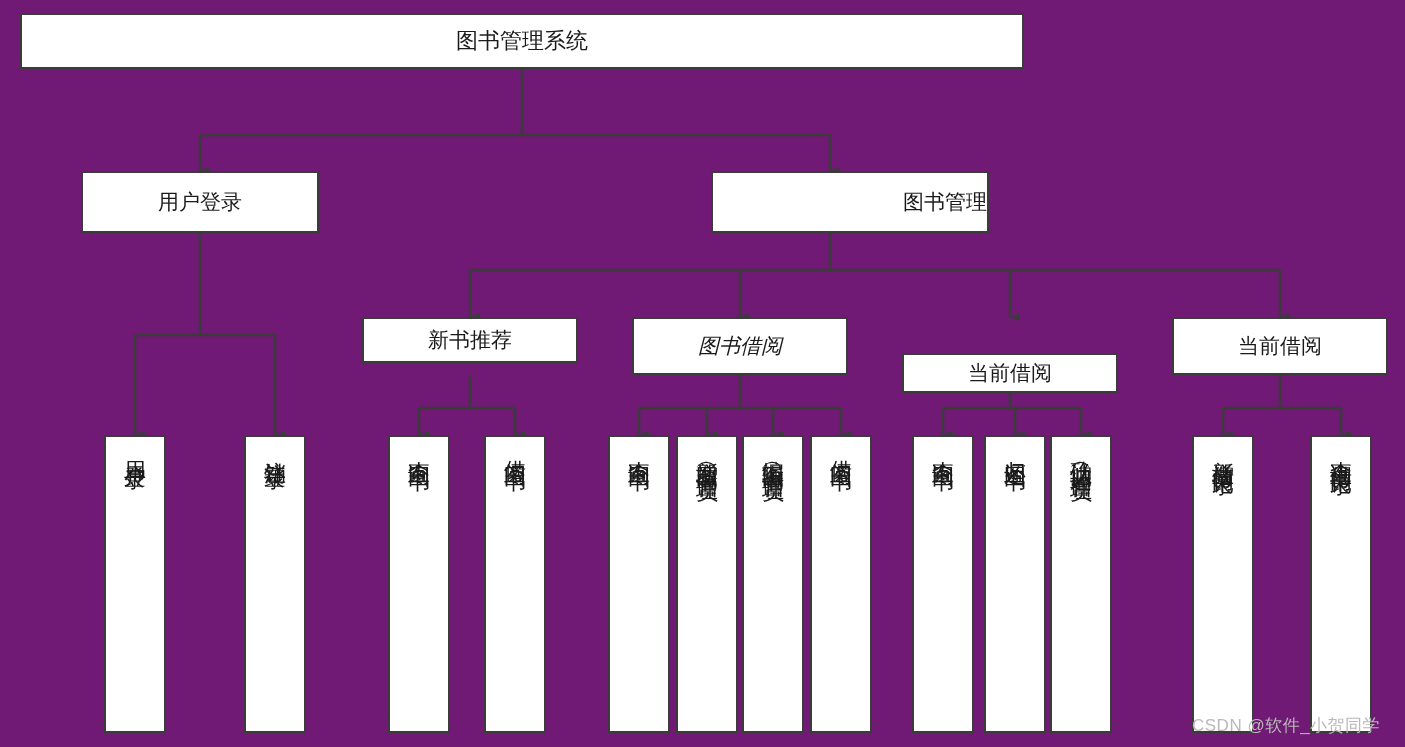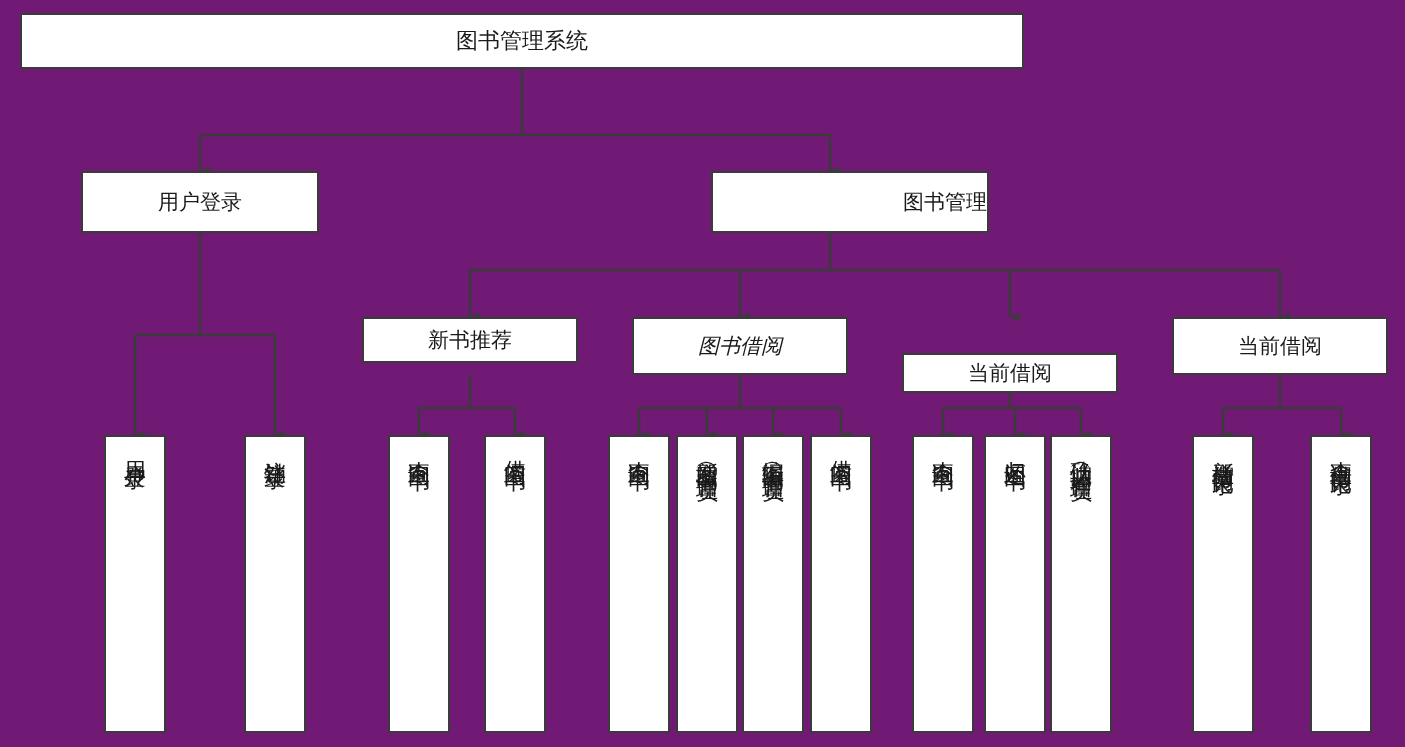--- a/index.html
+++ b/index.html
@@ -175,14 +175,15 @@
         <span class="node-label">确认归还（管理员）</span>
       </div>
       <div class="node-box vert" style="left: 1192px; top: 435px; width: 62px; height: 298px;">
         <span class="node-label">新增借阅记录</span>
       </div>
       <div class="node-box vert" style="left: 1310px; top: 435px; width: 62px; height: 298px;">
         <span class="node-label">查询借阅记录</span>
       </div>
     </div>
 
+  <div class="watermark">CSDN @软件_小贺同学</div>
 
 </div>
 
 </body></html>

